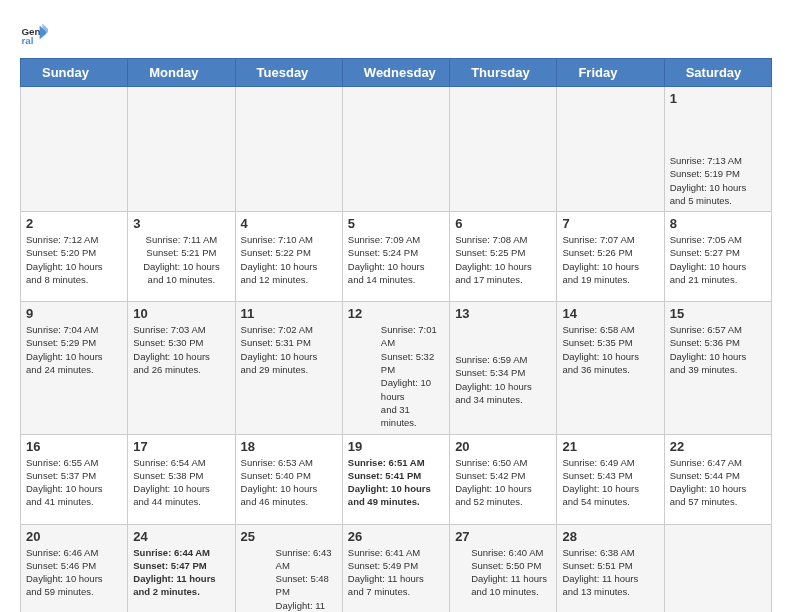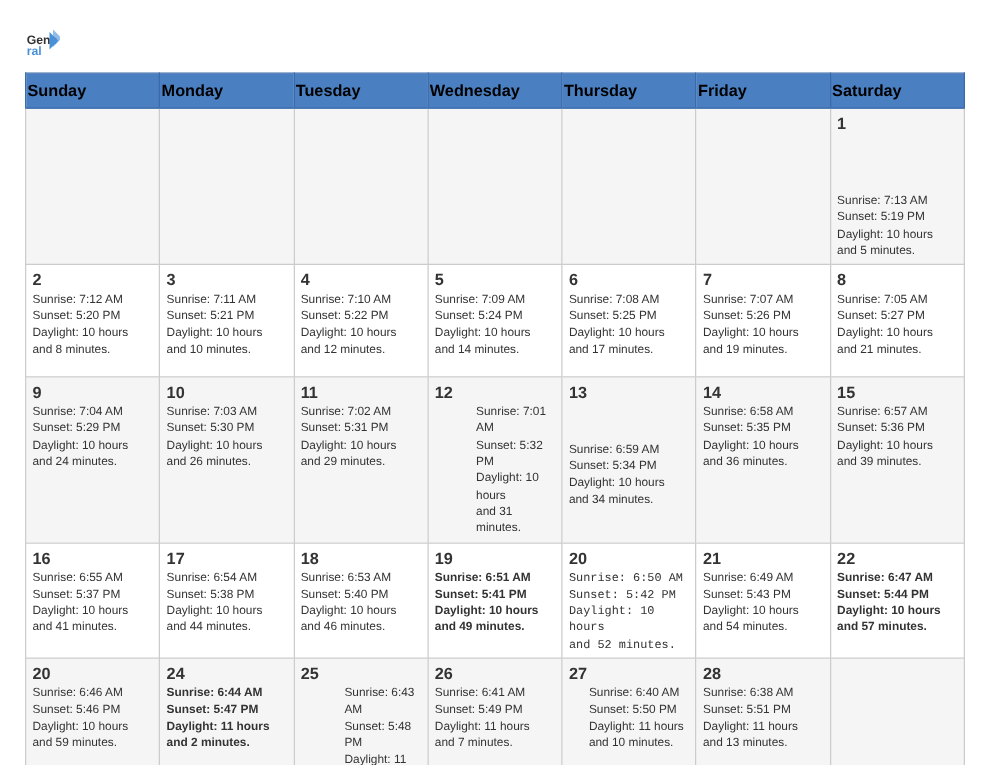--- a/index.html
+++ b/index.html
@@ -48,24 +48,24 @@
       font-size: 16px;
       color: #555;
     }
     table {
       width: 100%;
       border-collapse: collapse;
       table-layout: fixed;
     }
     thead th {
       background-color: #4a7fc1;
-      color: #000000;
+      color: #ffffff;
       font-size: 13px;
       font-weight: bold;
-      padding: 6px 1px;
+      padding: 6px 21px;
       text-align: left;
       border: 1px solid #3a6aaa;
     }
     tbody td {
       border: 1px solid #ccc;
       vertical-align: top;
       padding: 4px 5px;
       font-size: 10px;
       color: #333;
       height: 90px;
@@ -146,21 +146,21 @@
       <tr>
         <td>
           <span class="day-number">2</span>
           <div class="day-info" style="white-space: pre-line;">Sunrise: 7:12 AM
 Sunset: 5:20 PM
 Daylight: 10 hours
 and 8 minutes.</div>
         </td>
         <td>
           <span class="day-number">3</span>
-          <div class="day-info" style="white-space: pre-line;">Sunrise: 7:11 AM
+          <div class="day-info" style="white-space: pre-line; text-align: center;">Sunrise: 7:11 AM
 Sunset: 5:21 PM
 Daylight: 10 hours
 and 10 minutes.</div>
         </td>
         <td>
           <span class="day-number">4</span>
           <div class="day-info" style="white-space: pre-line;">Sunrise: 7:10 AM
 Sunset: 5:22 PM
 Daylight: 10 hours
 and 12 minutes.</div>
@@ -269,35 +269,35 @@
         </td>
         <td>
           <span class="day-number">19</span>
           <div class="day-info" style="white-space: pre-line; font-weight: bold;">Sunrise: 6:51 AM
 Sunset: 5:41 PM
 Daylight: 10 hours
 and 49 minutes.</div>
         </td>
         <td>
           <span class="day-number">20</span>
-          <div class="day-info" style="white-space: pre-line; font-family: Liberation Mono, monospace;">Sunrise: 6:50 AM
+          <div class="day-info" style="white-space: pre-line;">Sunrise: 6:50 AM
 Sunset: 5:42 PM
 Daylight: 10 hours
 and 52 minutes.</div>
         </td>
         <td>
           <span class="day-number">21</span>
           <div class="day-info" style="white-space: pre-line;">Sunrise: 6:49 AM
 Sunset: 5:43 PM
 Daylight: 10 hours
 and 54 minutes.</div>
         </td>
         <td>
           <span class="day-number">22</span>
-          <div class="day-info" style="white-space: pre-line; font-weight: bold;">Sunrise: 6:47 AM
+          <div class="day-info" style="white-space: pre-line;">Sunrise: 6:47 AM
 Sunset: 5:44 PM
 Daylight: 10 hours
 and 57 minutes.</div>
         </td>
       </tr>
       <tr>
         <td>
           <span class="day-number">20</span>
           <div class="day-info" style="white-space: pre-line;">Sunrise: 6:46 AM
 Sunset: 5:46 PM

